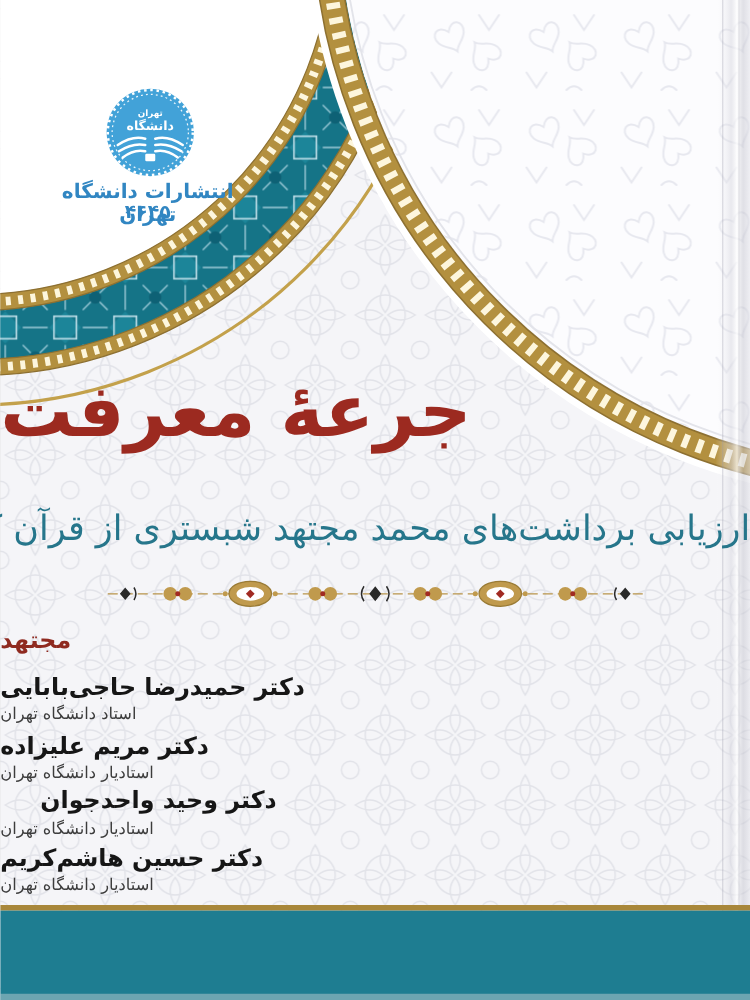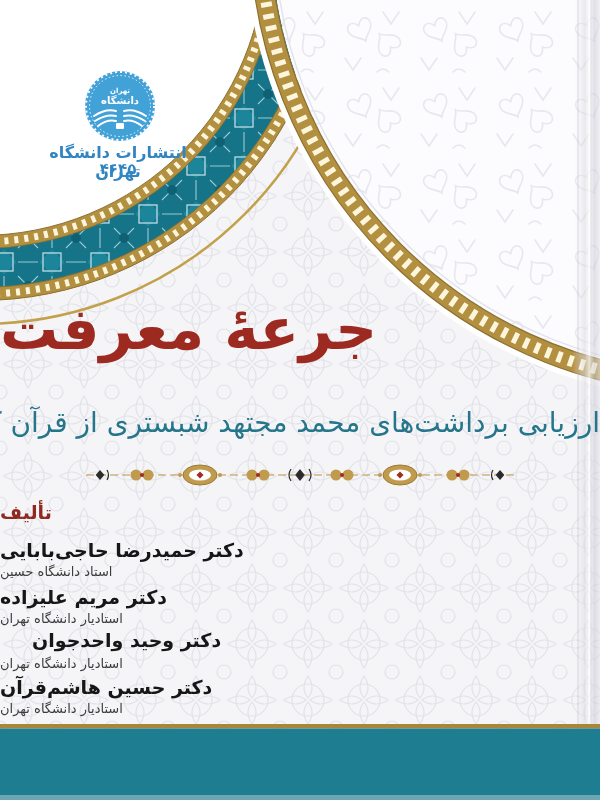--- a/index.html
+++ b/index.html
@@ -208,27 +208,27 @@
           </g>
         <g transform="translate(378,13)">
             <circle cx="-6" r="5.5"></circle>
             <circle cx="6" r="5.5"></circle>
             <circle r="2" fill="#a12a22"></circle>
           </g>
       </g>
     </g>
   </svg>
 
-  <div class="txt byline" dir="rtl">تألیف</div>
+  <div class="txt byline" dir="rtl">مجتهد</div>
 
   <div class="txt author-name n1" dir="rtl">دکتر حمیدرضا حاجی‌بابایی</div>
-  <div class="txt author-aff a1" dir="rtl">استاد دانشگاه حسین</div>
+  <div class="txt author-aff a1" dir="rtl">استاد دانشگاه تهران</div>
 
   <div class="txt author-name n2" dir="rtl">دکتر مریم علیزاده</div>
   <div class="txt author-aff a2" dir="rtl">استادیار دانشگاه تهران</div>
 
   <div class="txt author-name n3" dir="rtl">دکتر وحید واحدجوان</div>
   <div class="txt author-aff a3" dir="rtl">استادیار دانشگاه تهران</div>
 
-  <div class="txt author-name n4" dir="rtl">دکتر حسین هاشم‌قرآن</div>
+  <div class="txt author-name n4" dir="rtl">دکتر حسین هاشم‌کریم</div>
   <div class="txt author-aff a4" dir="rtl">استادیار دانشگاه تهران</div>
 
 </div>
 
 </body></html>

